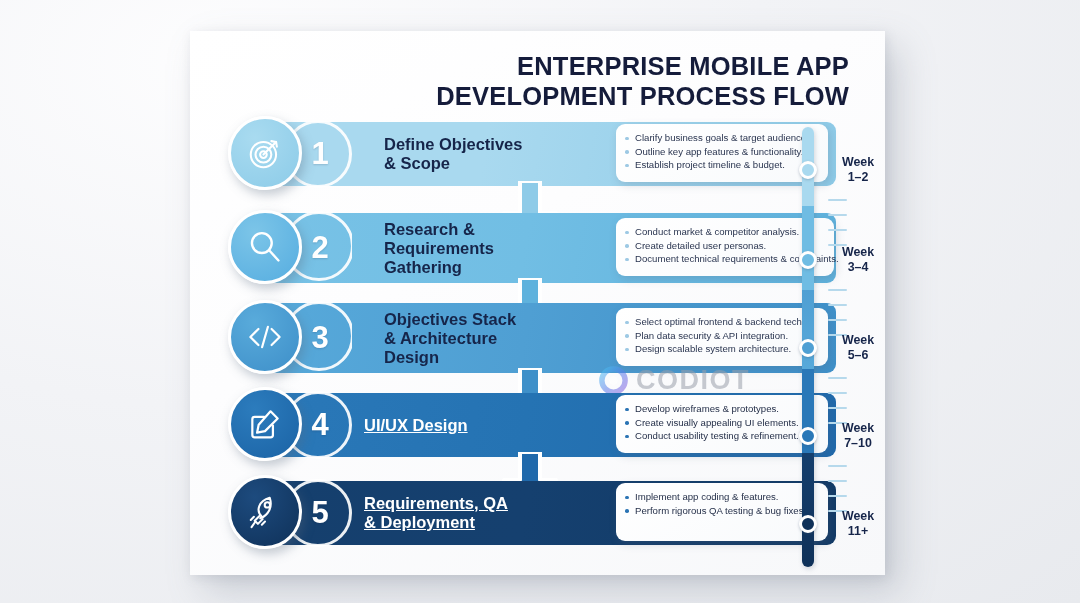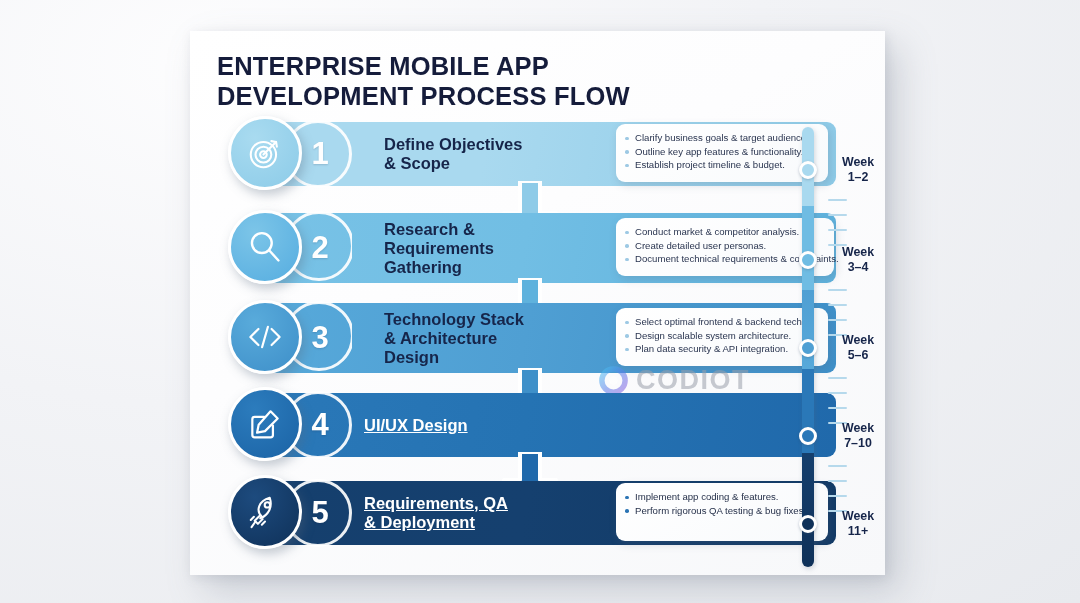--- a/index.html
+++ b/index.html
@@ -13,24 +13,23 @@
 
   
   .poster{
     position:absolute;left:190px;top:31px;width:695px;height:544px;
     background:linear-gradient(150deg,#ffffff 0%,#fdfdfe 40%,#f7f8fa 100%);
     box-shadow:14px 16px 34px rgba(120,128,145,.30), 2px 3px 10px rgba(120,128,145,.18);
   }
 
   
   .title{
-    position:absolute;left:0;top:20px;width:659px;text-align:left;
+    position:absolute;left:0;top:20px;width:659px;text-align:right;
     color:#151c3b;font-weight:bold;font-size:25.5px;line-height:30px;
     letter-spacing:.2px;
-    margin-left:27px;
   }
   .title .l2{display:block;}
 
   
   .row{position:absolute;left:38px;height:64px;width:608px;}
   .band{
     position:absolute;left:42px;top:0;height:64px;width:566px;
     border-radius:7px 9px 9px 7px;
   }
   .band.s1{background:linear-gradient(100deg,#a9d9ef 0%,#a9d9ef 38%,#8ecbe8 100%);}
@@ -219,30 +218,30 @@
       <div class="num" style="height:70px;">3</div>
       <div class="icon-circle ic3" style="top:-3px;">
         <svg viewBox="0 0 52 48" fill="none" stroke="#ffffff" stroke-width="3" stroke-linecap="round" stroke-linejoin="round">
           <path d="M17 13 L6 24 L17 35"></path>
           <path d="M35 13 L46 24 L35 35"></path>
           <path d="M30 10 L22 38"></path>
         </svg>
       </div>
       <div class="stitle t-dark" style="height:70px;width:215px;">
         <div>
-          <span>Technology Stack</span><br>
+          <span>Objectives Stack</span><br>
           <span>&amp; Architecture</span><br>
           <span>Design</span>
         </div>
       </div>
       <div class="bcard" style="top:5px;">
         <ul>
           <li>Select optimal frontend &amp; backend tech.</li>
+          <li>Plan data security &amp; API integration.</li>
           <li>Design scalable system architecture.</li>
-          <li>Plan data security &amp; API integration.</li>
         </ul>
       </div>
     </div>
 
     <svg class="arrow" style="left:308px;top:337px;" width="64" height="70" viewBox="0 0 64 70">
       <path d="M22 0 H42 V30 H58 L32 58 L6 30 H22 Z" fill="#3f90c9" stroke="#ffffff" stroke-width="4" stroke-linejoin="round"></path>
     </svg>
 
     <div class="watermark">
       <svg class="wm-mark" viewBox="0 0 40 40">
@@ -267,20 +266,27 @@
       <div class="num">4</div>
       <div class="icon-circle ic4">
         <svg viewBox="0 0 48 48" fill="none" stroke="#ffffff" stroke-width="2.8" stroke-linecap="round" stroke-linejoin="round">
           <path d="M34 26 V38 a3 3 0 0 1 -3 3 H11 a3 3 0 0 1 -3 -3 V18 a3 3 0 0 1 3 -3 H23"></path>
           <path d="M31 8 L40 17 L24 33 L14 35 L16 25 Z"></path>
         </svg>
       </div>
       <div class="stitle t-light">
         <div><span>UI/UX Design</span></div>
       </div>
+      <div class="bcard dark">
+        <ul>
+          <li>Develop wireframes &amp; prototypes.</li>
+          <li>Create visually appealing UI elements.</li>
+          <li>Conduct usability testing &amp; refinement.</li>
+        </ul>
+      </div>
     </div>
 
     <svg class="arrow" style="left:308px;top:421px;" width="64" height="68" viewBox="0 0 64 68">
       <path d="M22 0 H42 V28 H58 L32 56 L6 28 H22 Z" fill="#2069ab" stroke="#ffffff" stroke-width="4" stroke-linejoin="round"></path>
     </svg>
 
     <div class="row" style="top:450px;height:64px;">
       <div class="band s5"></div>
       <div class="arcwrap">
           <div class="arc"></div>

